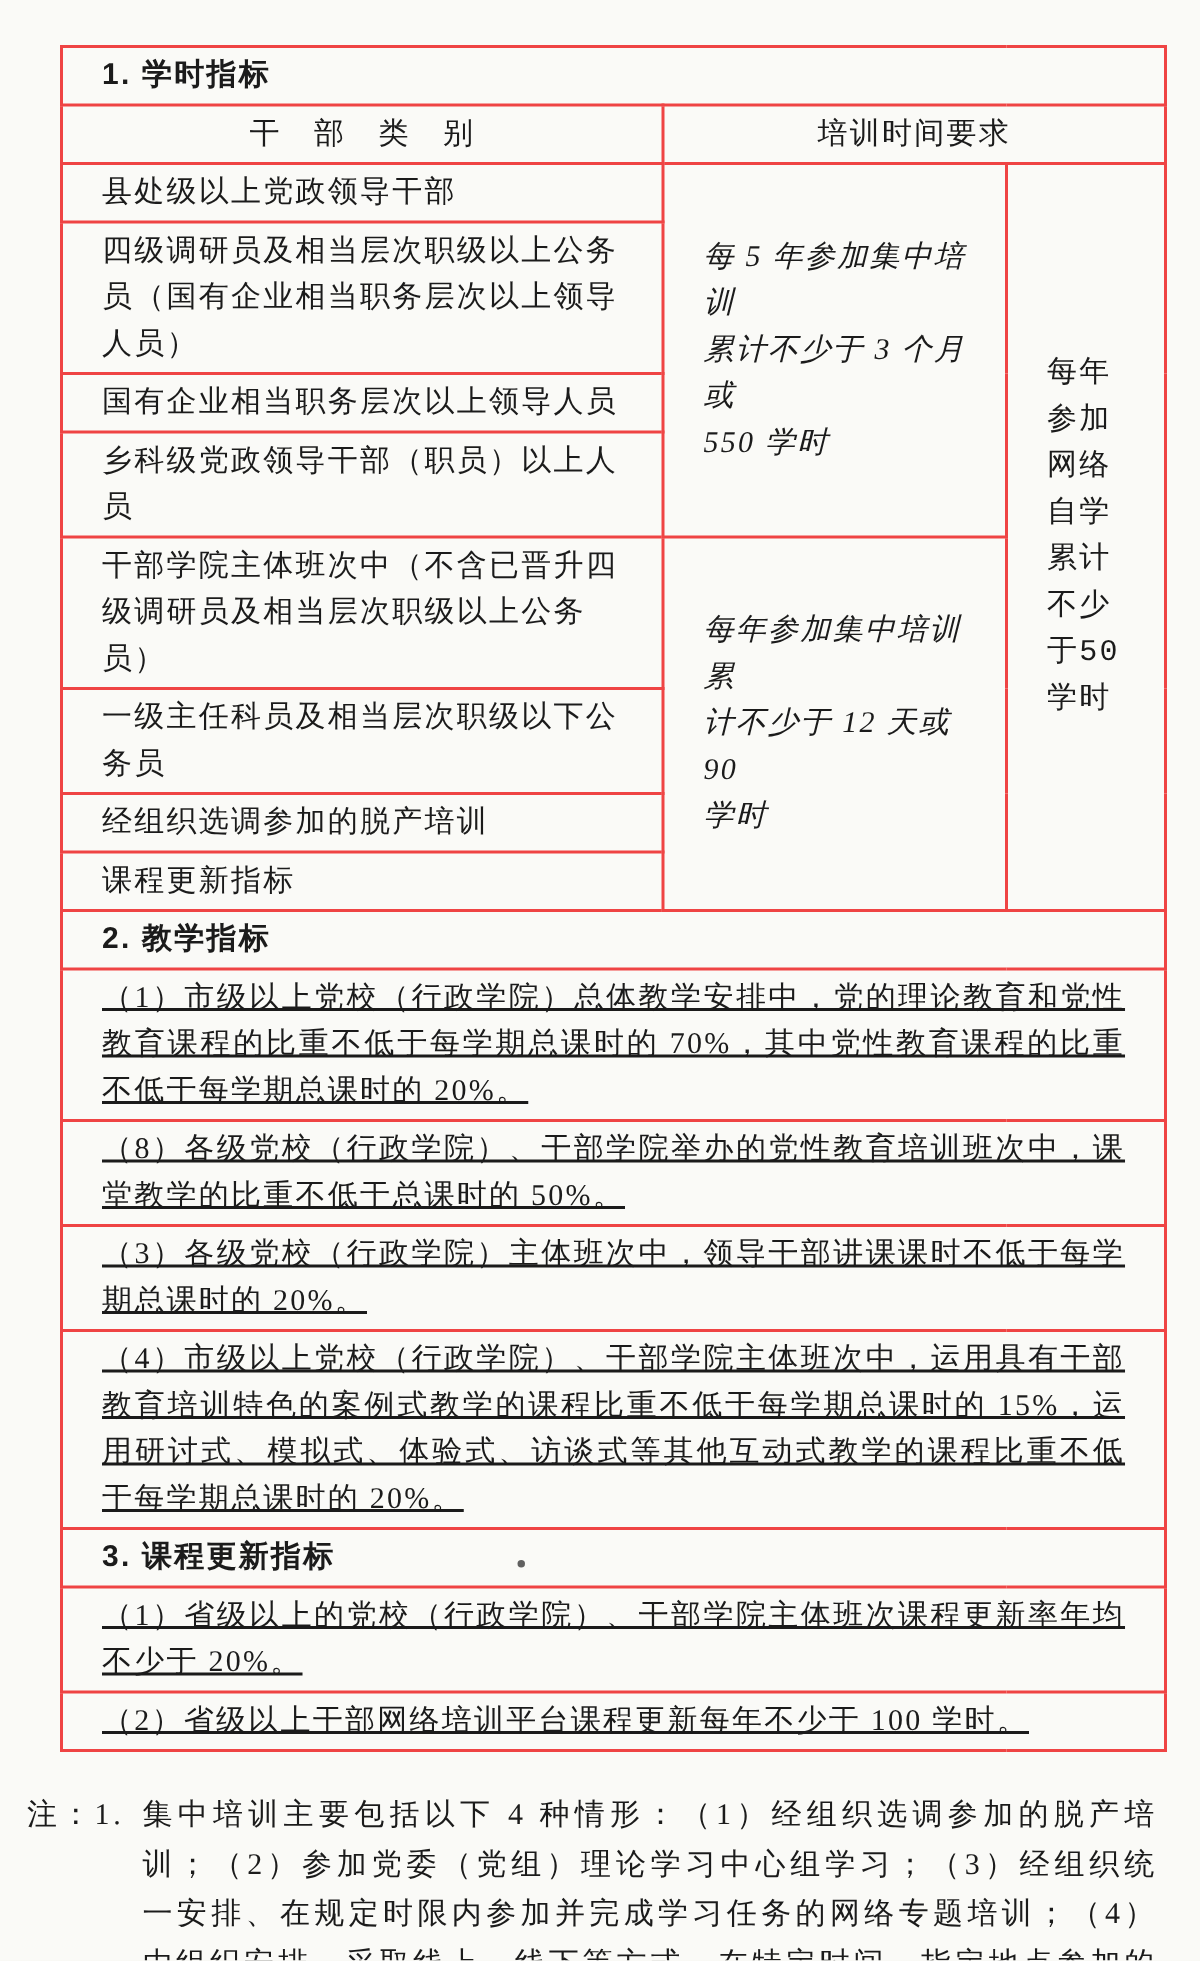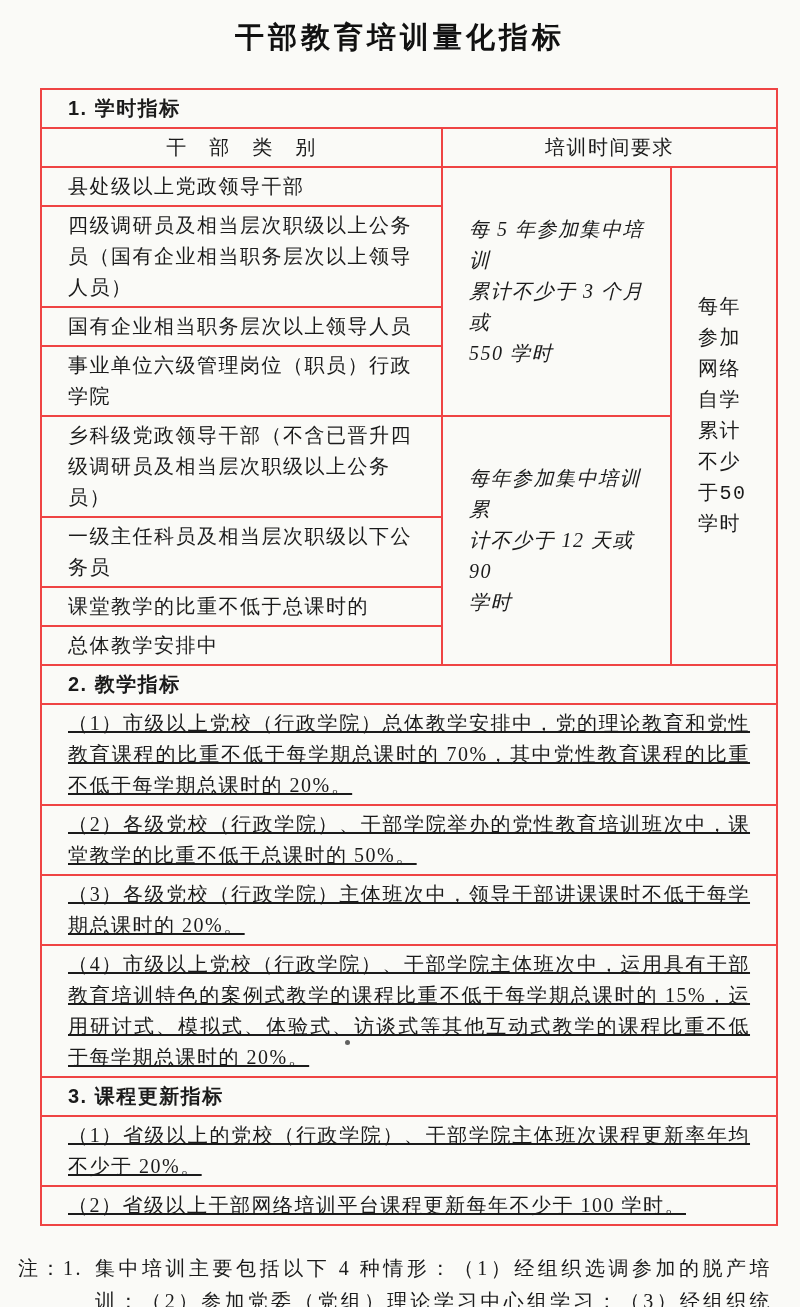--- a/index.html
+++ b/index.html
@@ -98,21 +98,20 @@
     border-radius:50%;
     background:#3a3a3a;
     opacity:0.8;
   }
 </style>
 </head>
 <body>
 
 <div class="page">
 
-  <div class="doc-title">干部教育培训量化指标</div>
 
   <table class="indicators">
     <colgroup>
       <col style="width:401px">
       <col style="width:229px">
       <col style="width:106px">
     </colgroup>
 
     <tbody>
         <tr>
@@ -132,46 +131,46 @@
 累计不少
 于50 学时</td>
     </tr>
     <tr>
       <td class="cat">四级调研员及相当层次职级以上公务员（国有企业相当职务层次以上领导人员）</td>
     </tr>
     <tr>
       <td class="cat">国有企业相当职务层次以上领导人员</td>
     </tr>
     <tr>
-      <td class="cat">事业单位六级管理岗位（职员）行政学院</td>
-    </tr>
-    <tr>
-      <td class="cat">乡科级党政领导干部（不含已晋升四级调研员及相当层次职级以上公务员）</td>
+      <td class="cat">乡科级党政领导干部（职员）以上人员</td>
+    </tr>
+    <tr>
+      <td class="cat">干部学院主体班次中（不含已晋升四级调研员及相当层次职级以上公务员）</td>
       <td rowspan="4" class="req">每年参加集中培训累
 计不少于 12 天或 90
 学时</td>
     </tr>
     <tr>
       <td class="cat">一级主任科员及相当层次职级以下公务员</td>
     </tr>
     <tr>
-      <td class="cat">课堂教学的比重不低于总课时的</td>
-    </tr>
-    <tr>
-      <td class="cat">总体教学安排中</td>
+      <td class="cat">经组织选调参加的脱产培训</td>
+    </tr>
+    <tr>
+      <td class="cat">课程更新指标</td>
     </tr>
 
     <tr>
       <td colspan="3" class="sec-head">2. 教学指标</td>
     </tr>
     <tr>
       <td colspan="3" class="item">（1）市级以上党校（行政学院）总体教学安排中，党的理论教育和党性教育课程的比重不低于每学期总课时的 70%，其中党性教育课程的比重不低于每学期总课时的 20%。</td>
     </tr>
     <tr>
-      <td colspan="3" class="item">（2）各级党校（行政学院）、干部学院举办的党性教育培训班次中，课堂教学的比重不低于总课时的 50%。</td>
+      <td colspan="3" class="item">（8）各级党校（行政学院）、干部学院举办的党性教育培训班次中，课堂教学的比重不低于总课时的 50%。</td>
     </tr>
     <tr>
       <td colspan="3" class="item">（3）各级党校（行政学院）主体班次中，领导干部讲课课时不低于每学期总课时的 20%。</td>
     </tr>
     <tr>
       <td colspan="3" class="item">（4）市级以上党校（行政学院）、干部学院主体班次中，运用具有干部教育培训特色的案例式教学的课程比重不低于每学期总课时的 15%，运用研讨式、模拟式、体验式、访谈式等其他互动式教学的课程比重不低于每学期总课时的 20%。</td>
     </tr>
 
     <tr>
       <td colspan="3" class="sec-head">3. 课程更新指标</td>

